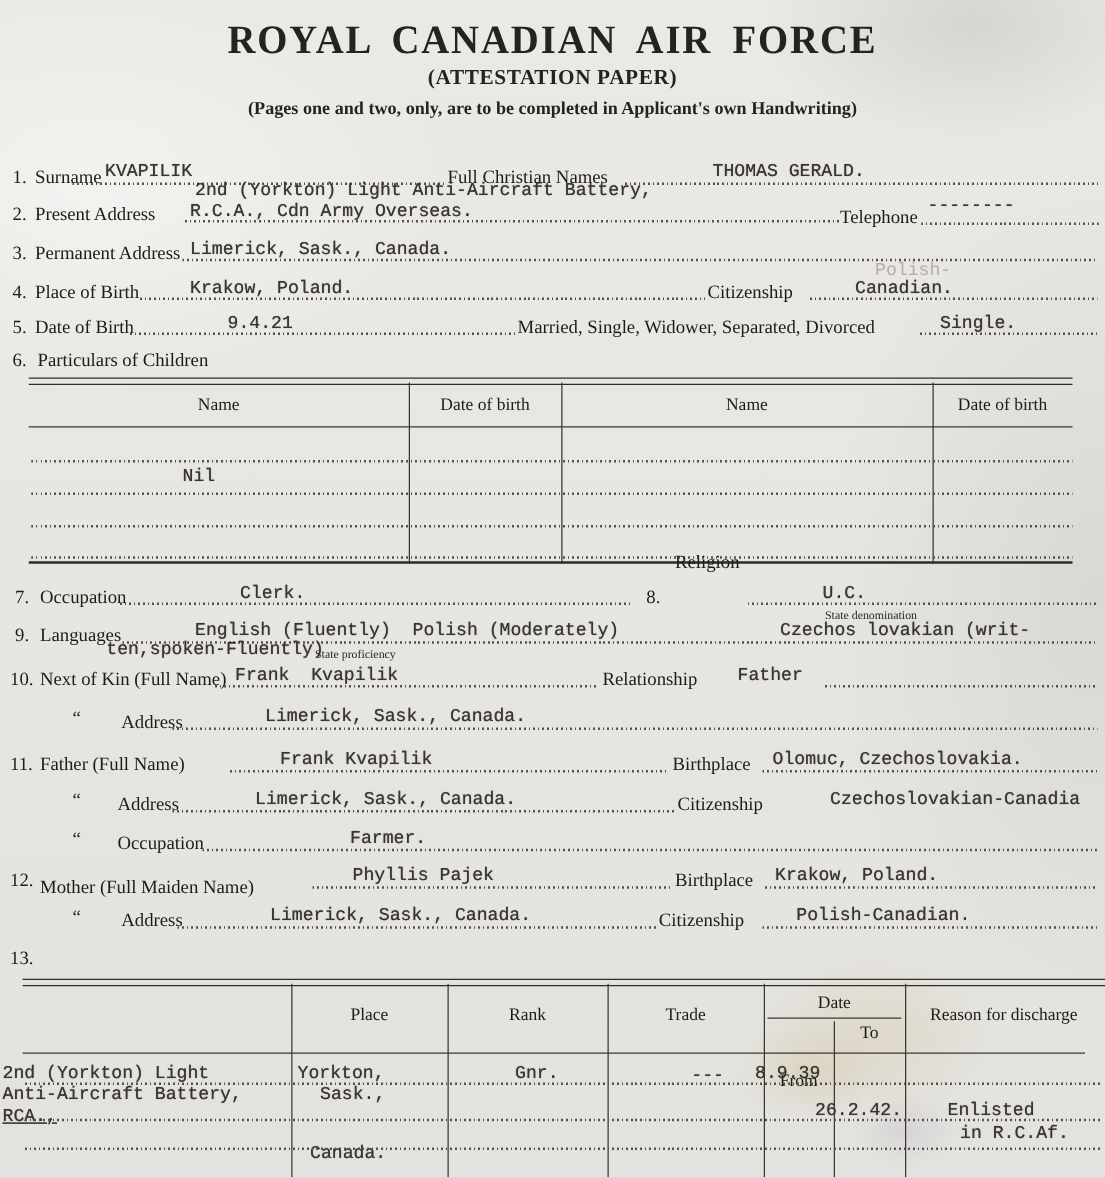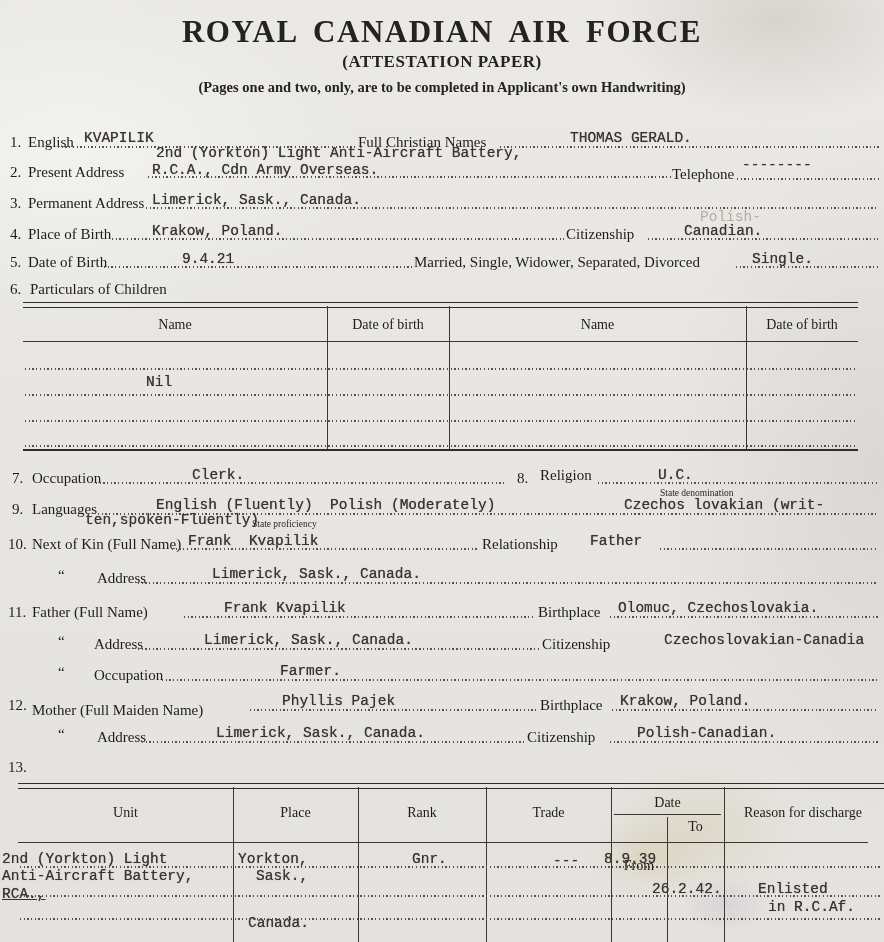--- a/index.html
+++ b/index.html
@@ -35,21 +35,21 @@
 </head>
 <body>
 
 <div class="paper">
 
   <div class="abs title" style="top:14px;left:0;">ROYAL CANADIAN AIR FORCE</div>
   <div class="abs subtitle" style="top:52px;left:0;">(ATTESTATION PAPER)</div>
   <div class="abs note" style="top:79px;left:0;">(Pages one and two, only, are to be completed in Applicant's own Handwriting)</div>
 
   <span class="abs lbl" style="left:10px;top:134px;">1.</span>
-  <span class="abs lbl" style="left:28px;top:134px;">English</span>
+  <span class="abs lbl" style="left:28px;top:134px;">Surname</span>
   <div class="abs dots" style="left:58px;top:146px;width:298px;"></div>
   <span class="abs typed" style="left:84px;top:130px;">KVAPILIK</span>
   <span class="abs lbl" style="left:358px;top:134px;">Full Christian Names</span>
   <div class="abs dots" style="left:500px;top:146px;width:380px;"></div>
   <span class="abs typed" style="left:570px;top:130px;">THOMAS GERALD.</span>
 
   <span class="abs typed" style="left:156px;top:145px;">2nd (Yorkton) Light Anti-Aircraft Battery,</span>
   <span class="abs lbl" style="left:10px;top:164px;">2.</span>
   <span class="abs lbl" style="left:28px;top:164px;">Present Address</span>
   <div class="abs dots" style="left:148px;top:176px;width:524px;"></div>
@@ -97,21 +97,21 @@
   <div class="abs dots" style="left:25px;top:420px;width:833px;"></div>
   <div class="abs dots" style="left:25px;top:445px;width:833px;"></div>
   <span class="abs typed" style="left:146px;top:374px;">Nil</span>
   <div class="abs thick" style="left:23px;top:449px;width:835px;"></div>
 
   <span class="abs lbl" style="left:12px;top:470px;">7.</span>
   <span class="abs lbl" style="left:32px;top:470px;">Occupation</span>
   <div class="abs dots" style="left:96px;top:482px;width:410px;"></div>
   <span class="abs typed" style="left:192px;top:467px;">Clerk.</span>
   <span class="abs lbl" style="left:517px;top:470px;">8.</span>
-  <span class="abs lbl" style="left:540px;top:467px;text-align:center;">Religion</span>
+  <span class="abs lbl" style="left:540px;top:442px;text-align:center;">Religion</span>
   <div class="abs dots" style="left:598px;top:482px;width:280px;"></div>
   <span class="abs typed" style="left:658px;top:467px;">U.C.</span>
   <span class="abs cap" style="left:660px;top:488px;">State denomination</span>
 
   <span class="abs lbl" style="left:12px;top:501px;">9.</span>
   <span class="abs lbl" style="left:32px;top:501px;">Languages</span>
   <div class="abs dots" style="left:98px;top:513px;width:780px;"></div>
   <span class="abs typed" style="left:156px;top:497px;">English (Fluently)  Polish (Moderately)</span>
   <span class="abs typed" style="left:624px;top:497px;">Czechos lovakian (writ-</span>
   <span class="abs typed" style="left:85px;top:512px;">ten,spoken-Fluently)</span>
@@ -169,21 +169,20 @@
   <span class="abs lbl" style="left:8px;top:759px;">13.</span>
 
   <div class="abs dbl" style="left:18px;top:783px;width:866px;"></div>
   <div class="abs vline" style="left:233px;top:787px;height:155px;"></div>
   <div class="abs vline" style="left:358px;top:787px;height:155px;"></div>
   <div class="abs vline" style="left:486px;top:787px;height:155px;"></div>
   <div class="abs vline" style="left:611px;top:787px;height:155px;"></div>
   <div class="abs vline" style="left:724px;top:787px;height:155px;"></div>
   <div class="abs vline" style="left:667px;top:817px;height:125px;"></div>
 
-  <span class="abs hdr" style="left:18px;top:805px;width:215px;">Unit</span>
   <span class="abs hdr" style="left:233px;top:805px;width:125px;">Place</span>
   <span class="abs hdr" style="left:358px;top:805px;width:128px;">Rank</span>
   <span class="abs hdr" style="left:486px;top:805px;width:125px;">Trade</span>
   <span class="abs hdr" style="left:611px;top:795px;width:113px;">Date</span>
   <div class="abs hline" style="left:614px;top:814px;width:107px;"></div>
   <span class="abs hdr" style="left:611px;top:819px;width:56px;margin-top:39px;">From</span>
   <span class="abs hdr" style="left:667px;top:819px;width:57px;">To</span>
   <span class="abs hdr" style="left:724px;top:805px;width:158px;">Reason for discharge</span>
   <div class="abs hline" style="left:18px;top:842px;width:850px;"></div>
 

